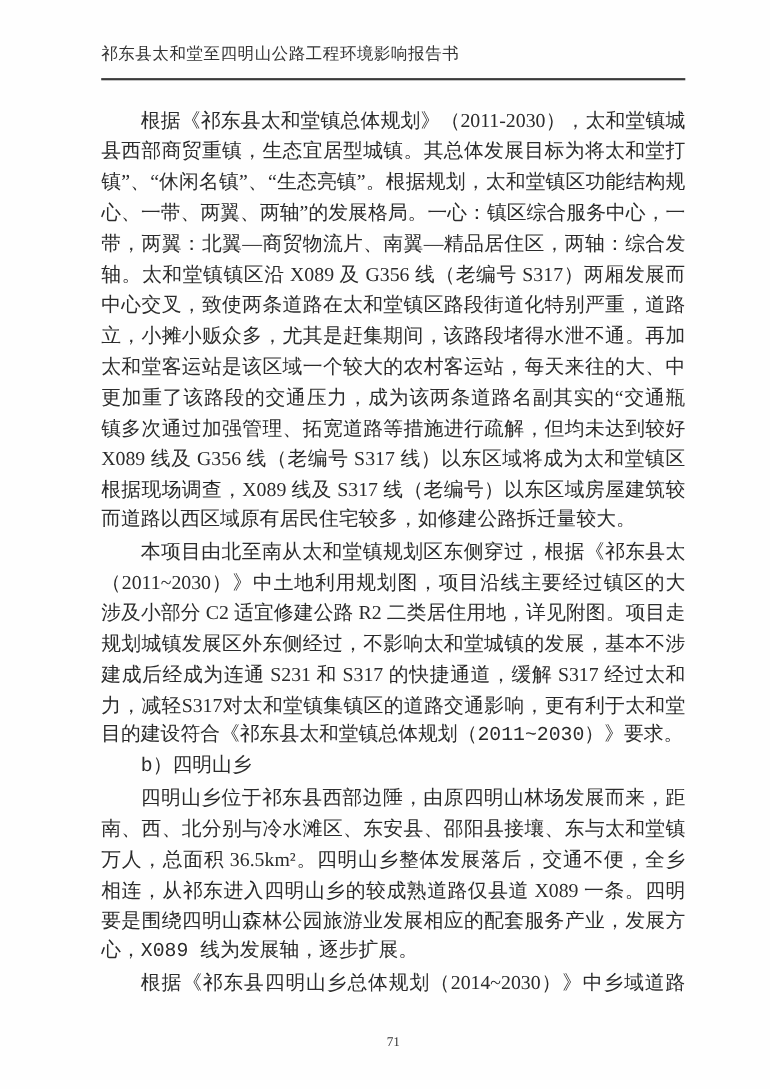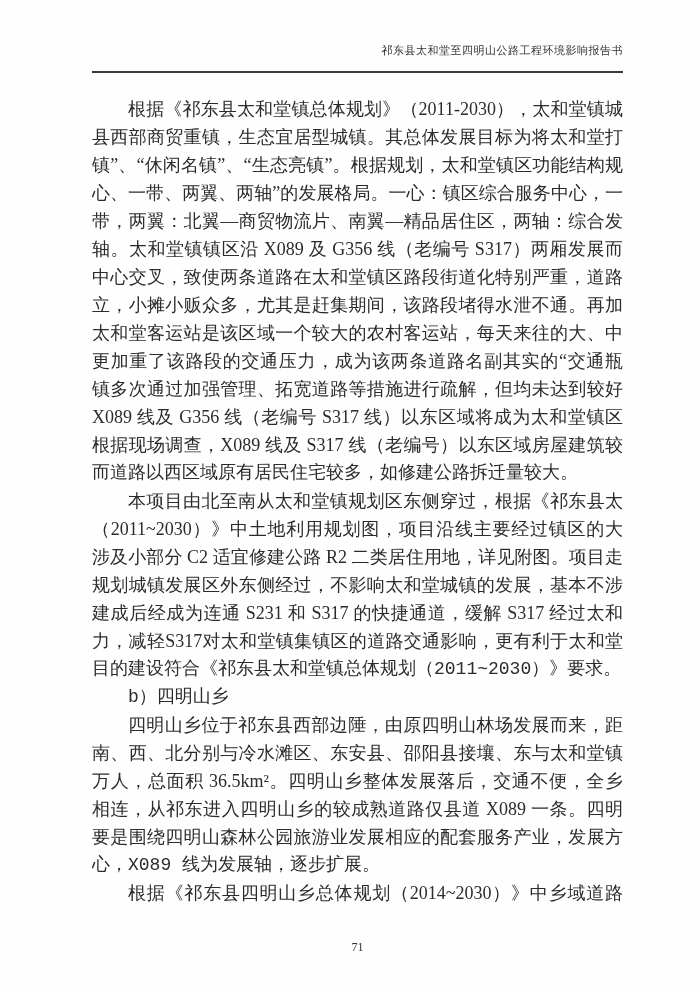--- a/index.html
+++ b/index.html
@@ -16,23 +16,23 @@
     font-family: "Liberation Serif", "DejaVu Serif", serif;
     color: #2b2b2b;
     box-sizing: border-box;
     padding-top: 43px;
   }
   .content-col {
     margin-left: 92px;
     width: 531px;
   }
   .header-title {
-    font-size: 11px;
+    font-size: 15px;
     line-height: 15px;
-    text-align: right;
+    text-align: left;
     letter-spacing: 0.5px;
     color: #333333;
   }
   .header-rule {
     margin-top: 13px;
     border-bottom: 2px solid #3a3a3a;
     height: 0;
   }
   .doc-body {
     margin-top: 22px;

